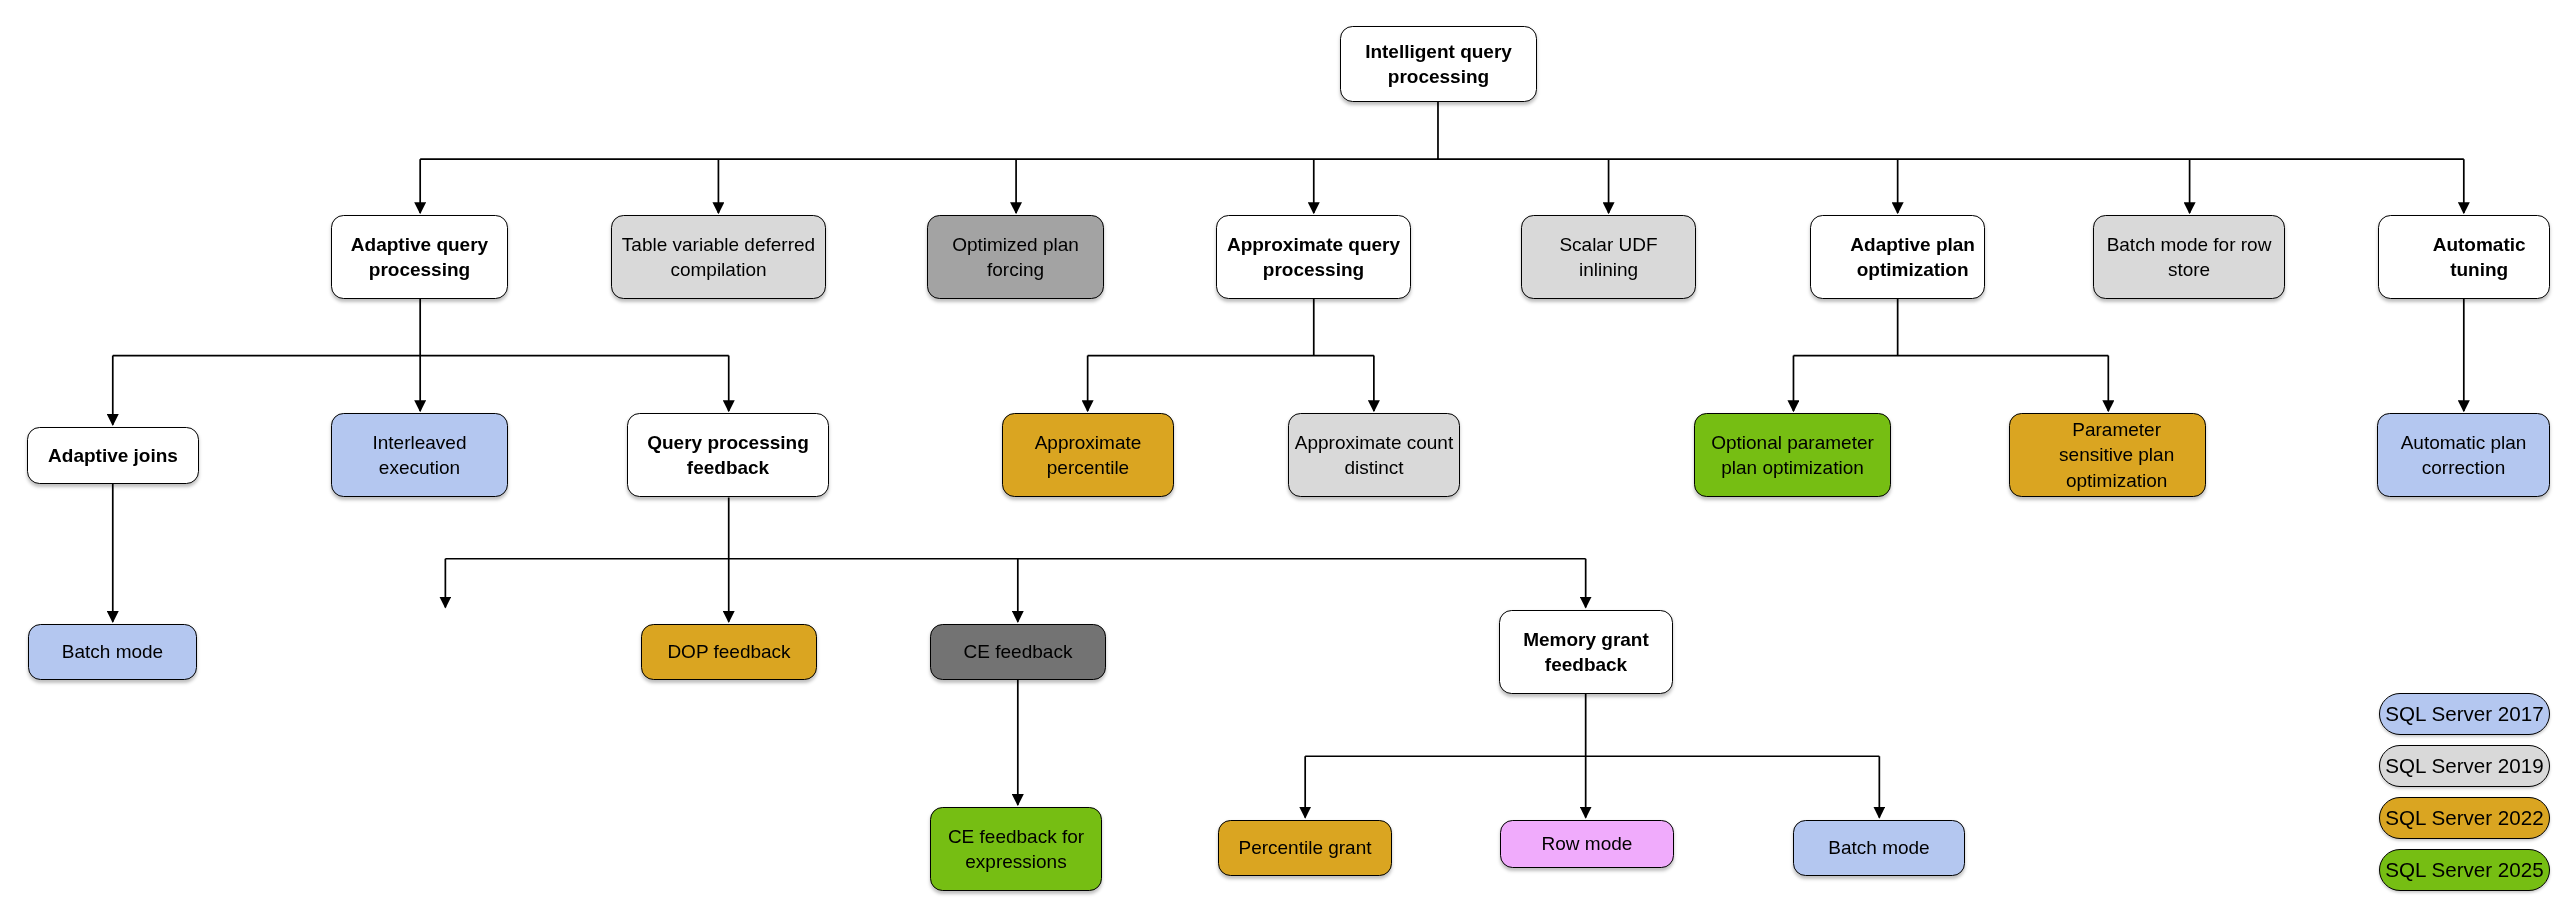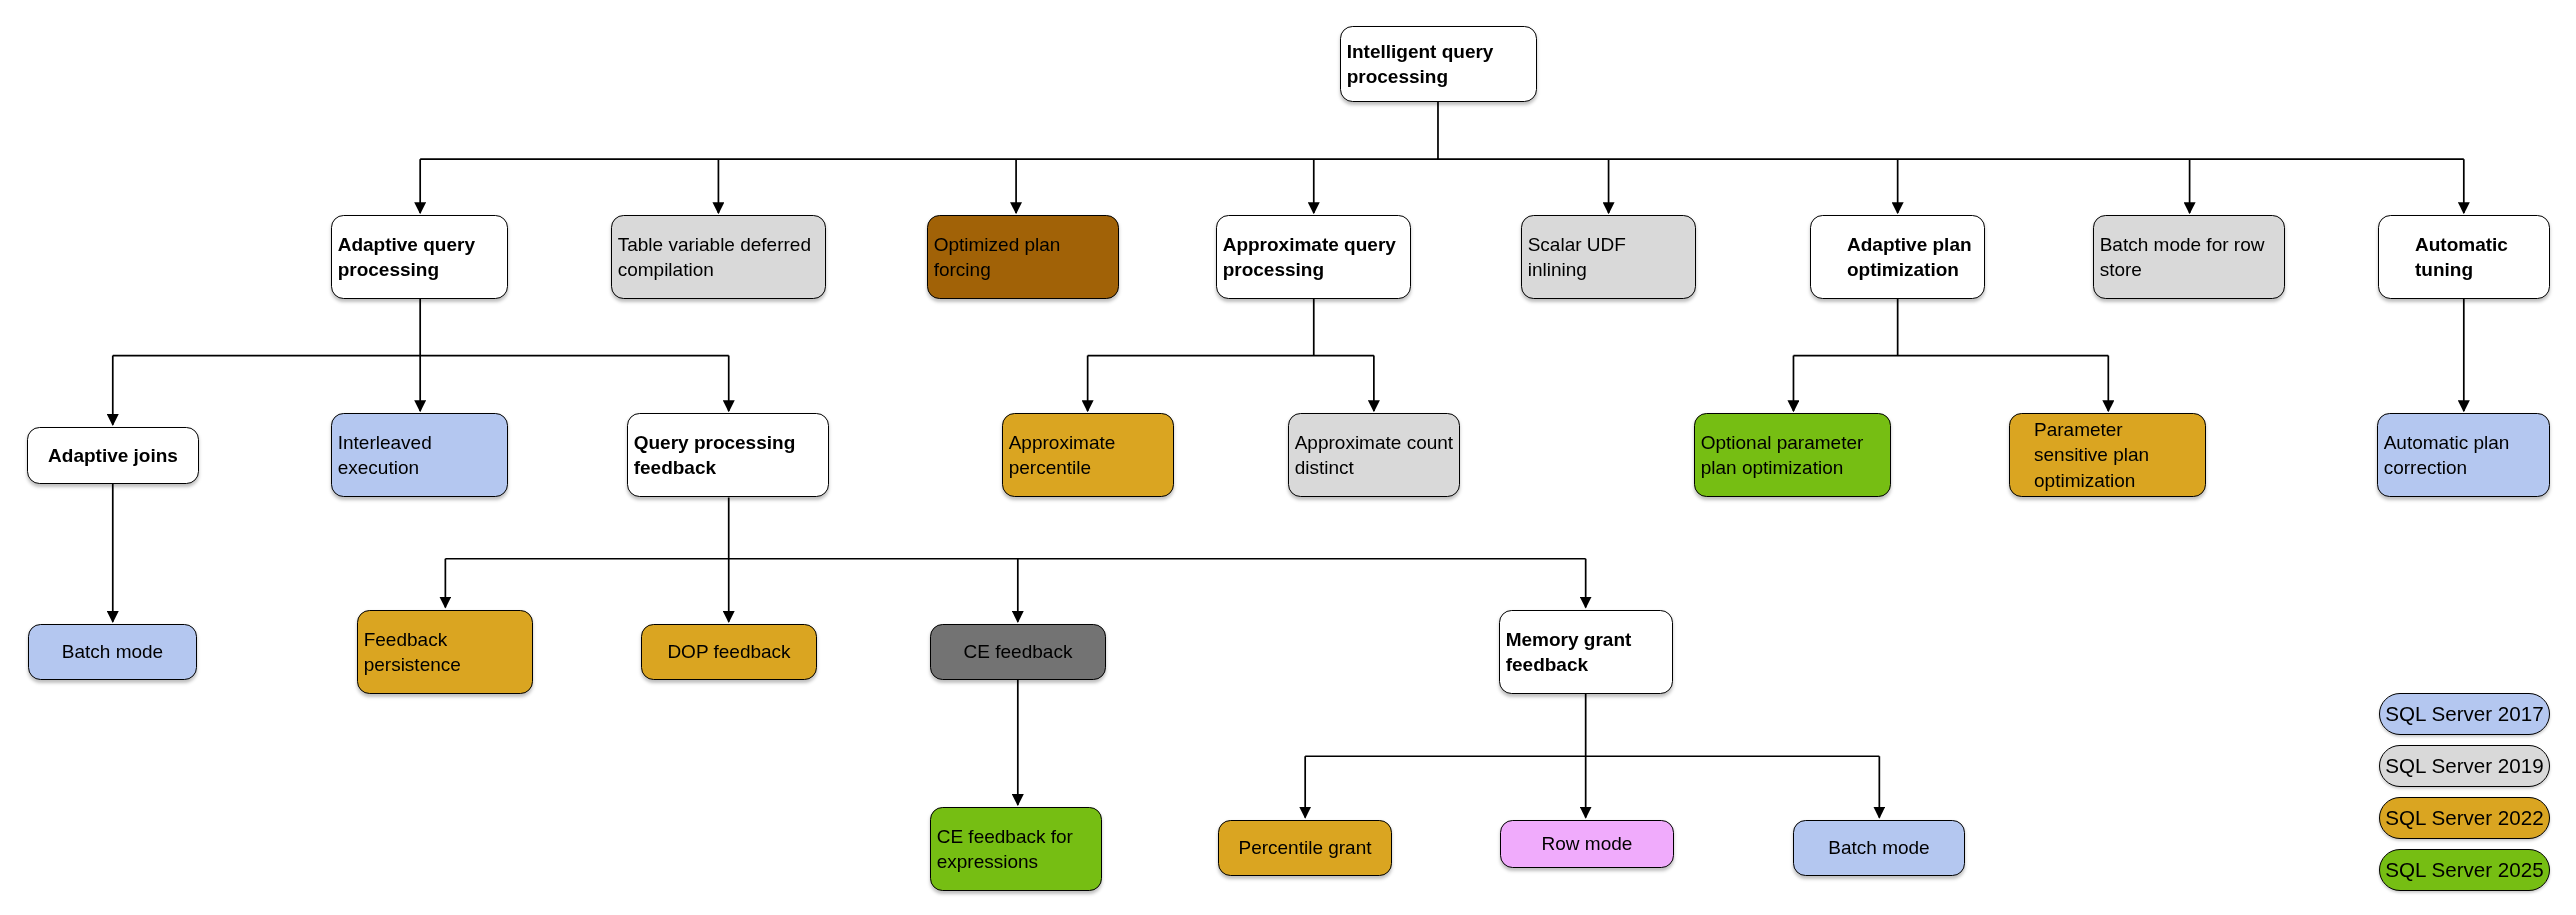--- a/index.html
+++ b/index.html
@@ -3,21 +3,21 @@
 <meta charset="utf-8">
 <style>
   html,body { margin:0; padding:0; background:#ffffff; }
   #canvas {
     position:relative; width:2576px; height:916px; background:#ffffff; overflow:hidden;
     font-family:"Liberation Sans", sans-serif; color:#000;
   }
   #wires { position:absolute; left:0; top:0; width:2576px; height:916px; }
   .node {
     position:absolute; box-sizing:border-box;
-    display:flex; align-items:center; justify-content:center; text-align:left;
+    display:flex; align-items:center; justify-content:center; text-align:center;
     border:1.7px solid #000; border-radius:12.6px;
     font-size:19px; line-height:1.32; padding:2.3px 5.7px;
     background:#ffffff;
     box-shadow:0 2.3px 3.4px rgba(0,0,0,0.25);
   }
   .bold { font-weight:bold; }
   .legend-item {
     position:absolute; box-sizing:border-box;
     display:flex; align-items:center; justify-content:center; text-align:center;
     border:1.7px solid #000; border-radius:21px;
@@ -77,38 +77,37 @@
       <path d="M2280,1321 V1428" marker-end="url(#arrow)"></path>
       <path d="M2770,1321 V1428" marker-end="url(#arrow)"></path>
       <path d="M3283,1321 V1428" marker-end="url(#arrow)"></path>
     </g>
   </svg>
 
   <div class="node bold" style="left: 1340px; top: 26px; width: 197px; height: 76px; background: rgb(255, 255, 255);">Intelligent query processing</div>
 
   <div class="node bold" style="left: 331px; top: 215px; width: 177px; height: 84px; background: rgb(255, 255, 255);">Adaptive query processing</div>
   <div class="node" style="left: 611px; top: 215px; width: 215px; height: 84px; background: rgb(217, 217, 217);">Table variable deferred compilation</div>
-  <div class="node" style="left: 927px; top: 215px; width: 192px; height: 84px; background: #a16207;">Optimized plan forcing</div>
+  <div class="node" style="left: 927px; top: 215px; width: 177px; height: 84px; background: #a3a3a3;">Optimized plan forcing</div>
   <div class="node bold" style="left: 1216px; top: 215px; width: 195px; height: 84px; background: rgb(255, 255, 255);">Approximate query processing</div>
   <div class="node" style="left: 1521px; top: 215px; width: 175px; height: 84px; background: rgb(217, 217, 217);">Scalar UDF inlining</div>
   <div class="node bold" style="left: 1810px; top: 215px; width: 175px; height: 84px; background: rgb(255, 255, 255); padding-left: 36px;">Adaptive plan optimization</div>
   <div class="node" style="left: 2093px; top: 215px; width: 192px; height: 84px; background: rgb(217, 217, 217);">Batch mode for row store</div>
   <div class="node bold" style="left: 2378px; top: 215px; width: 172px; height: 84px; background: rgb(255, 255, 255); padding-left: 36px;">Automatic tuning</div>
 
   <div class="node bold" style="left: 27px; top: 427px; width: 172px; height: 57px; background: rgb(255, 255, 255);">Adaptive joins</div>
   <div class="node" style="left: 331px; top: 413px; width: 177px; height: 84px; background: rgb(180, 199, 240);">Interleaved execution</div>
   <div class="node bold" style="left: 627px; top: 413px; width: 202px; height: 84px; background: rgb(255, 255, 255);">Query processing feedback</div>
   <div class="node" style="left: 1002px; top: 413px; width: 172px; height: 84px; background: rgb(218, 165, 33);">Approximate percentile</div>
   <div class="node" style="left: 1288px; top: 413px; width: 172px; height: 84px; background: rgb(217, 217, 217);">Approximate count distinct</div>
   <div class="node" style="left: 1694px; top: 413px; width: 197px; height: 84px; background: rgb(118, 190, 19);">Optional parameter plan optimization</div>
   <div class="node" style="left: 2009px; top: 413px; width: 197px; height: 84px; background: rgb(218, 165, 33); padding-left: 24px;">Parameter sensitive plan optimization</div>
   <div class="node" style="left: 2377px; top: 413px; width: 173px; height: 84px; background: rgb(180, 199, 240);">Automatic plan correction</div>
 
   <div class="node" style="left: 28px; top: 624px; width: 169px; height: 56px; background: rgb(180, 199, 240);">Batch mode</div>
-  <div class="node" style="left: 357px; top: 610px; width: 176px; height: 84px; background: rgb(218, 165, 33);">Feedback persistence</div>
   <div class="node" style="left: 641px; top: 624px; width: 176px; height: 56px; background: rgb(218, 165, 33);">DOP feedback</div>
   <div class="node" style="left: 930px; top: 624px; width: 176px; height: 56px; background: #737373;">CE feedback</div>
   <div class="node bold" style="left: 1499px; top: 610px; width: 174px; height: 84px; background: rgb(255, 255, 255);">Memory grant feedback</div>
 
   <div class="node" style="left: 930px; top: 807px; width: 172px; height: 84px; background: rgb(118, 190, 19);">CE feedback for expressions</div>
   <div class="node" style="left: 1218px; top: 820px; width: 174px; height: 56px; background: rgb(218, 165, 33);">Percentile grant</div>
   <div class="node" style="left: 1500px; top: 820px; width: 174px; height: 48px; background: #f0abfc;">Row mode</div>
   <div class="node" style="left: 1793px; top: 820px; width: 172px; height: 56px; background: rgb(180, 199, 240);">Batch mode</div>
 
   <div class="legend-item" style="left: 2379px; top: 693px; width: 171px; height: 42px; background: rgb(180, 199, 240);">SQL Server 2017</div>

